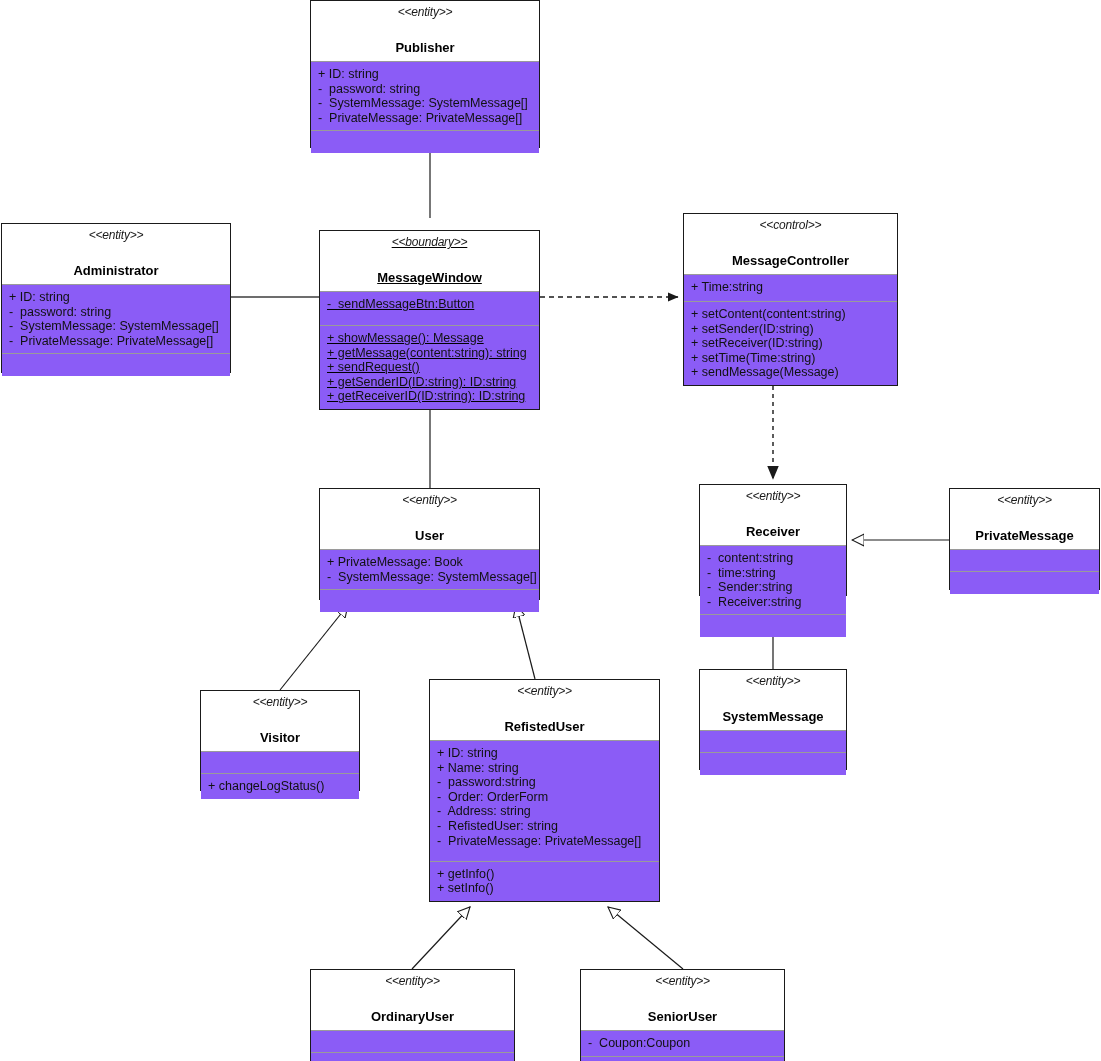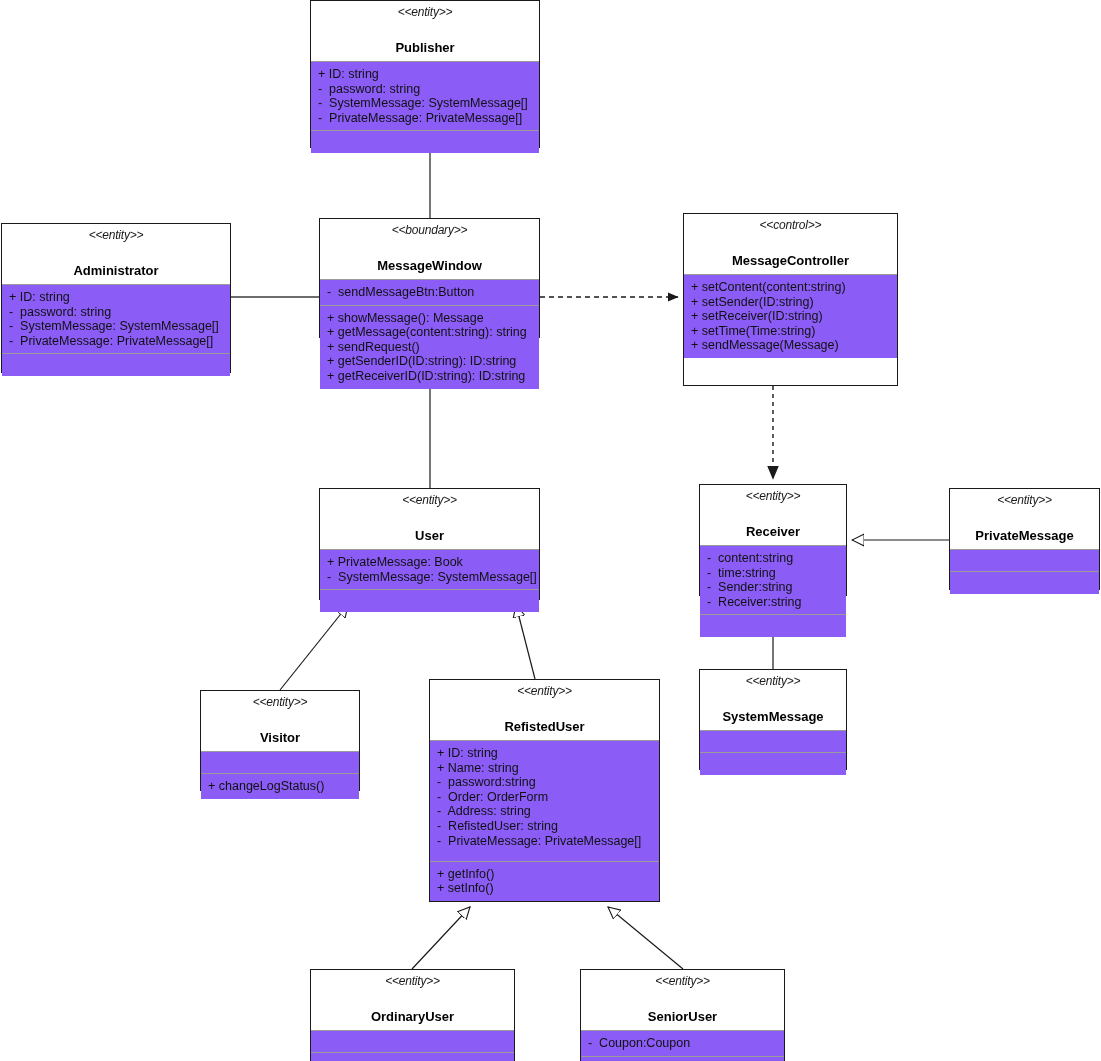--- a/index.html
+++ b/index.html
@@ -139,40 +139,43 @@
           <span class="uml-name">Administrator</span>
         </div>
         <div class="uml-compartment grow">
           <div class="uml-line">+ ID: string</div>
           <div class="uml-line">-  password: string</div>
           <div class="uml-line">-  SystemMessage: SystemMessage[]</div>
           <div class="uml-line">-  PrivateMessage: PrivateMessage[]</div>
         </div>
         <div class="uml-compartment last empty-compartment"></div>
       </div>
-      <div class="uml-class" style="left: 319px; top: 218px; width: 221px; height: 120px;">
+      <div class="uml-class" style="left: 319px; top: 230px; width: 221px; height: 180px; text-decoration: underline;">
         <div class="uml-header">
           <span class="uml-stereotype">&lt;&lt;boundary&gt;&gt;</span>
           <span class="uml-name">MessageWindow</span>
         </div>
         <div class="uml-compartment grow">
           <div class="uml-line">-  sendMessageBtn:Button</div>
         </div>
         <div class="uml-compartment last">
           <div class="uml-line">+ showMessage(): Message</div>
           <div class="uml-line">+ getMessage(content:string): string</div>
           <div class="uml-line">+ sendRequest()</div>
           <div class="uml-line">+ getSenderID(ID:string): ID:string</div>
           <div class="uml-line">+ getReceiverID(ID:string): ID:string</div>
         </div>
       </div>
       <div class="uml-class" style="left: 683px; top: 213px; width: 215px; height: 173px;">
         <div class="uml-header">
           <span class="uml-stereotype">&lt;&lt;control&gt;&gt;</span>
           <span class="uml-name">MessageController</span>
+        </div>
+        <div class="uml-compartment grow">
+          <div class="uml-line">+ Time:string</div>
         </div>
         <div class="uml-compartment last">
           <div class="uml-line">+ setContent(content:string)</div>
           <div class="uml-line">+ setSender(ID:string)</div>
           <div class="uml-line">+ setReceiver(ID:string)</div>
           <div class="uml-line">+ setTime(Time:string)</div>
           <div class="uml-line">+ sendMessage(Message)</div>
         </div>
       </div>
       <div class="uml-class" style="left: 319px; top: 488px; width: 221px; height: 112px;">

